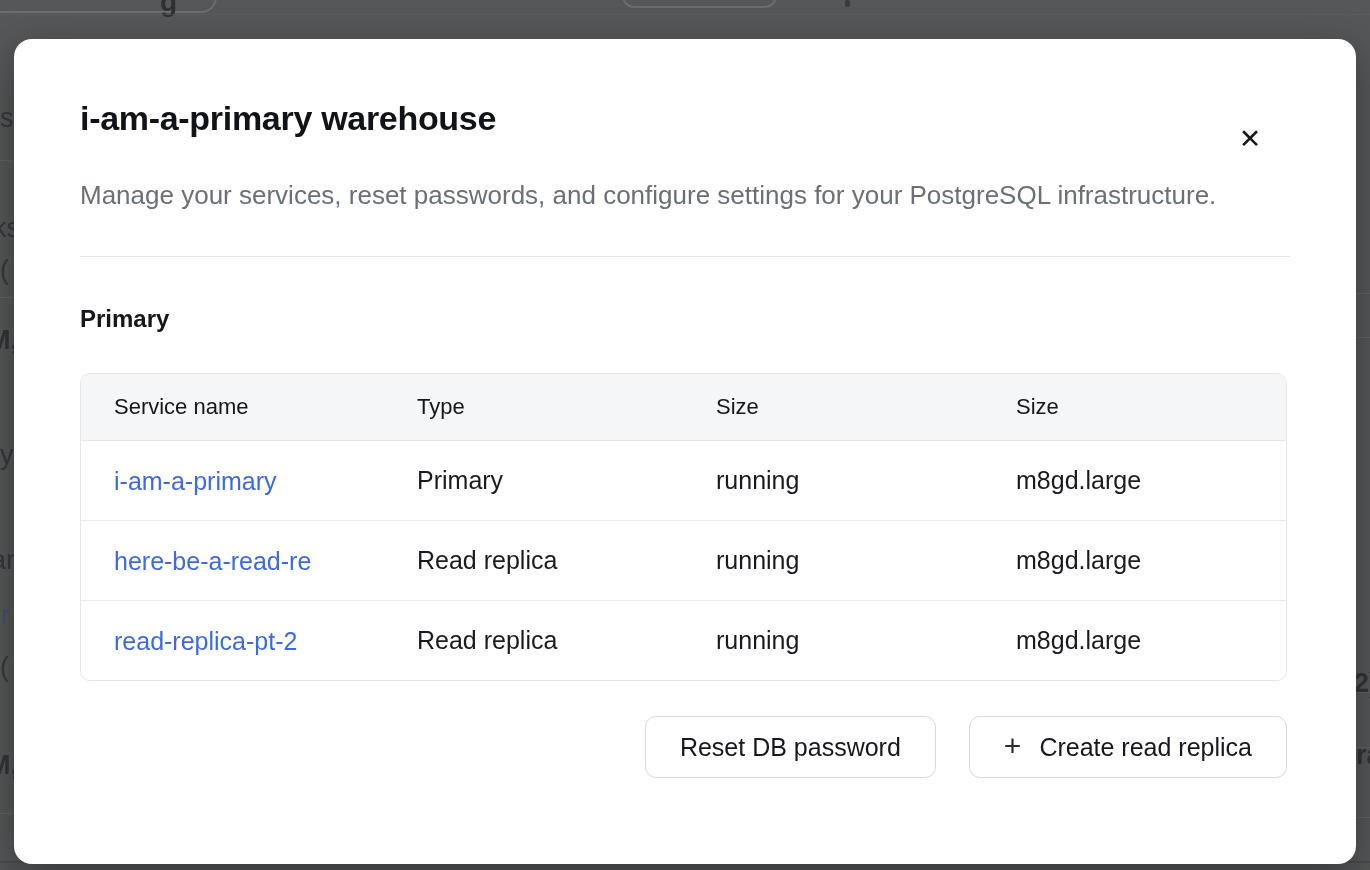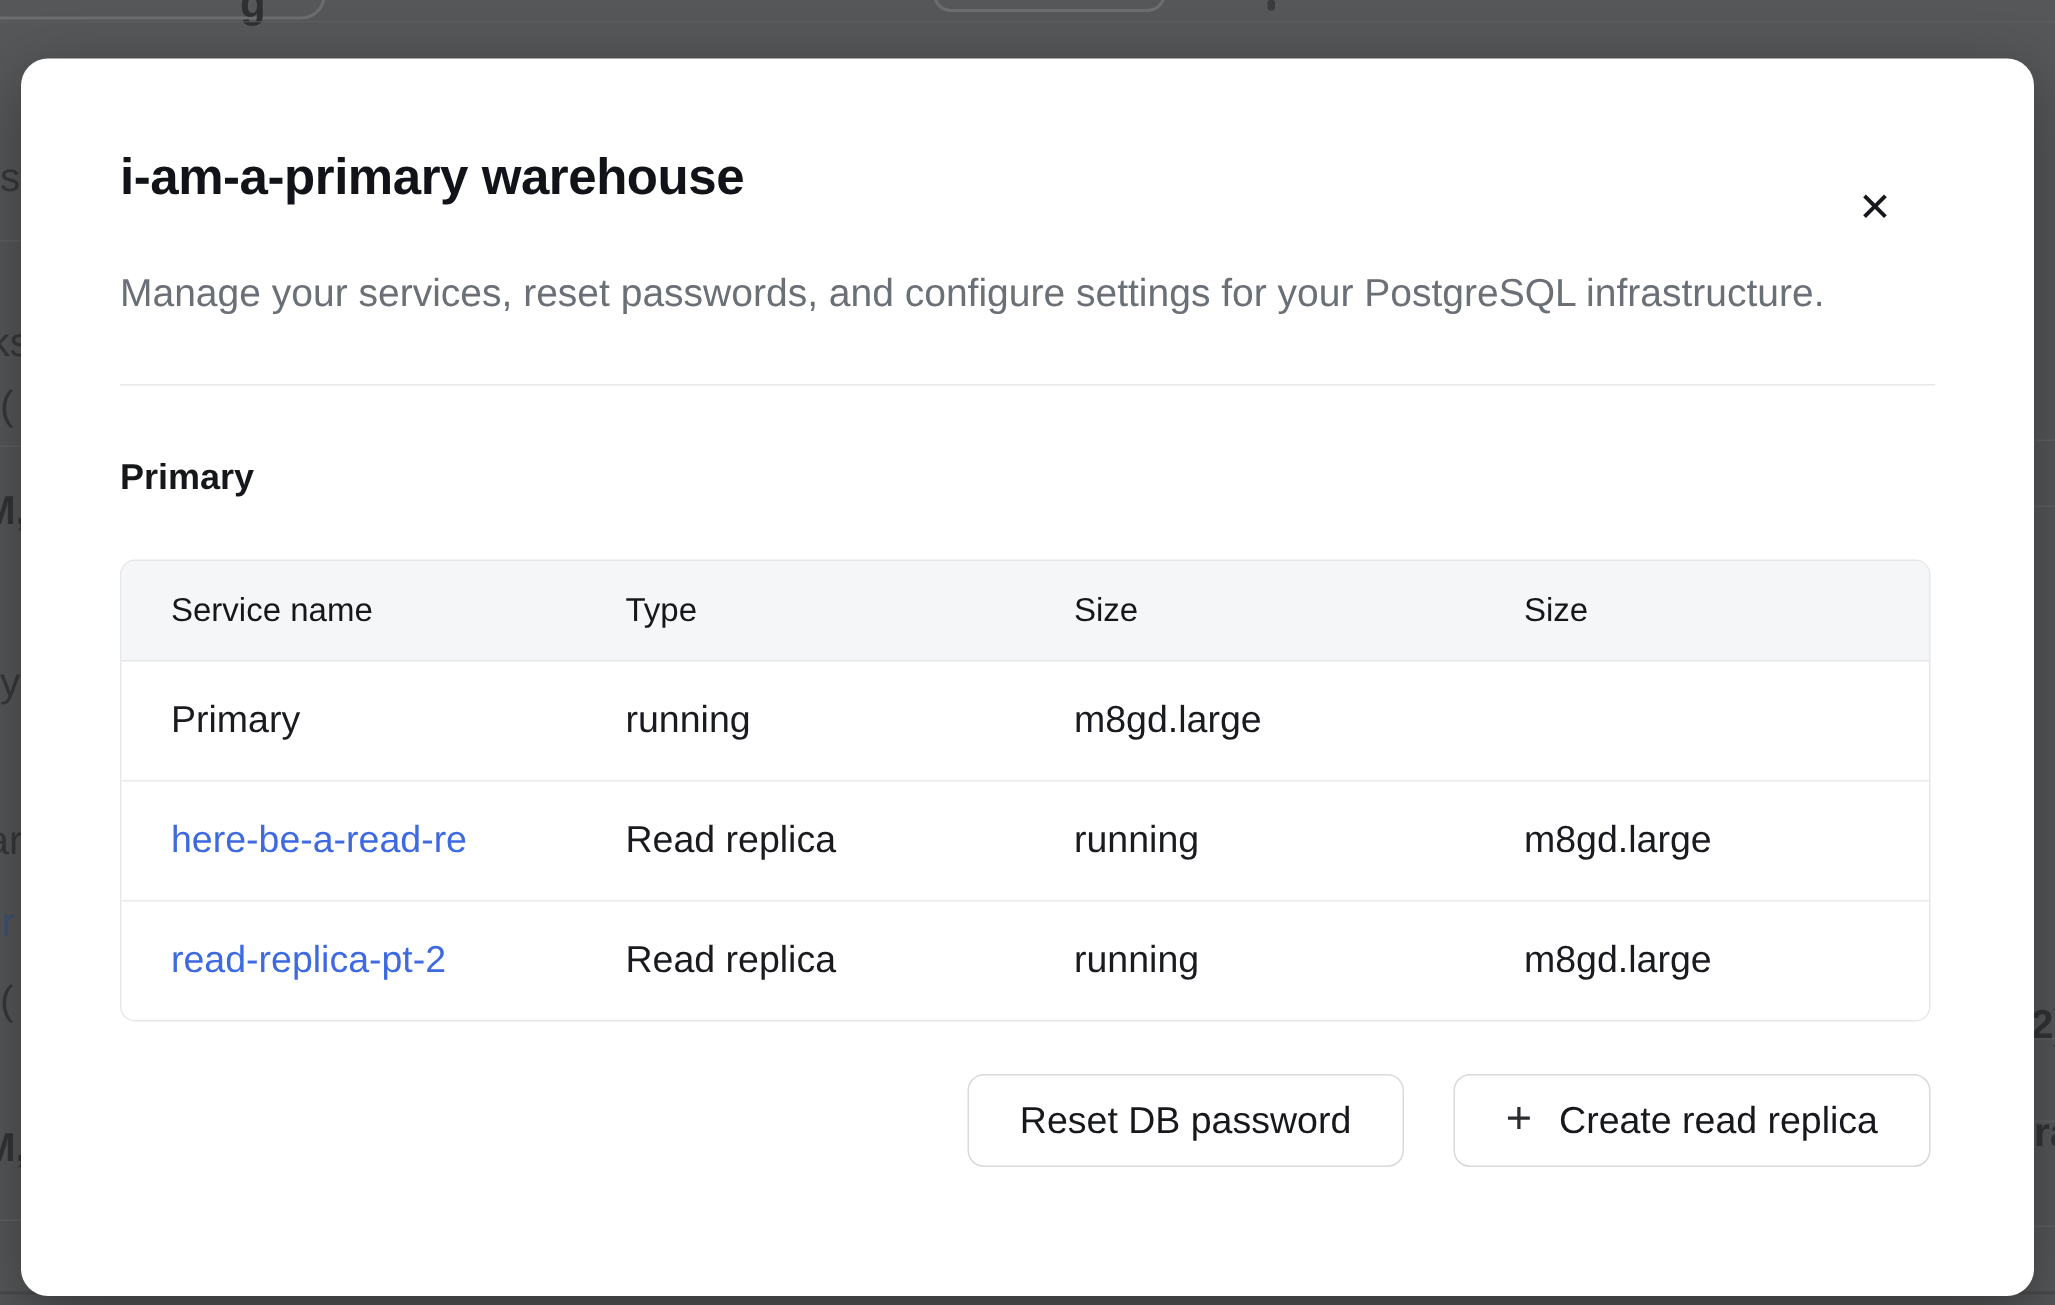--- a/index.html
+++ b/index.html
@@ -221,20 +221,21 @@
 
     <div class="svc-table">
       <div class="t-row t-head">
         <div class="cell">Service name</div>
         <div class="cell">Type</div>
         <div class="cell">Size</div>
         <div class="cell">Size</div>
       </div>
 
       <div class="t-row">
+        <div class="cell"><a href="#" class="svc-link">i-am-a-primary</a></div>
         <div class="cell">Primary</div>
         <div class="cell">running</div>
         <div class="cell">m8gd.large</div>
       </div>
 
       <div class="t-row">
         <div class="cell"><a href="#" class="svc-link">here-be-a-read-re</a></div>
         <div class="cell">Read replica</div>
         <div class="cell">running</div>
         <div class="cell">m8gd.large</div>

